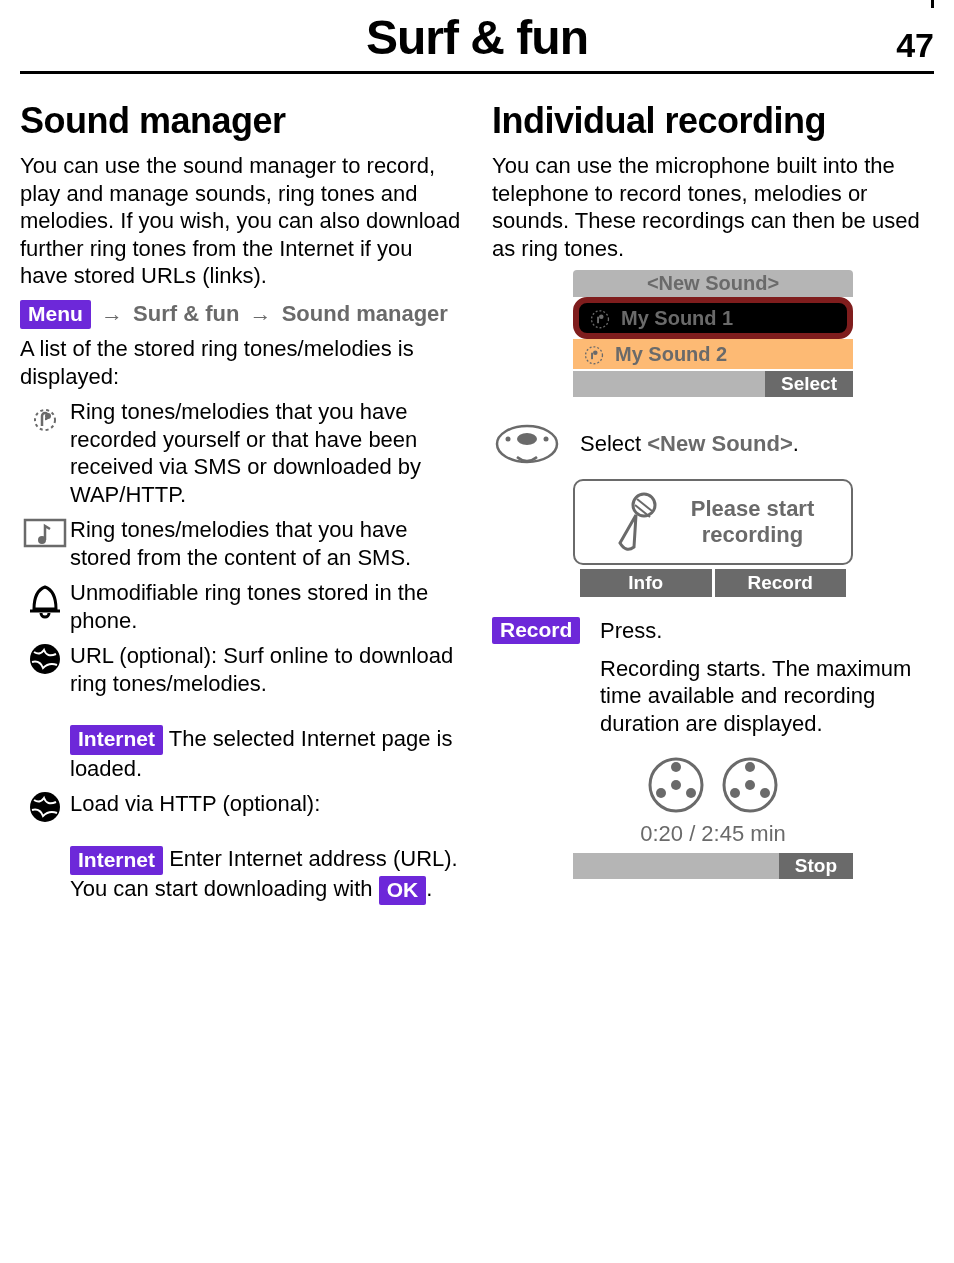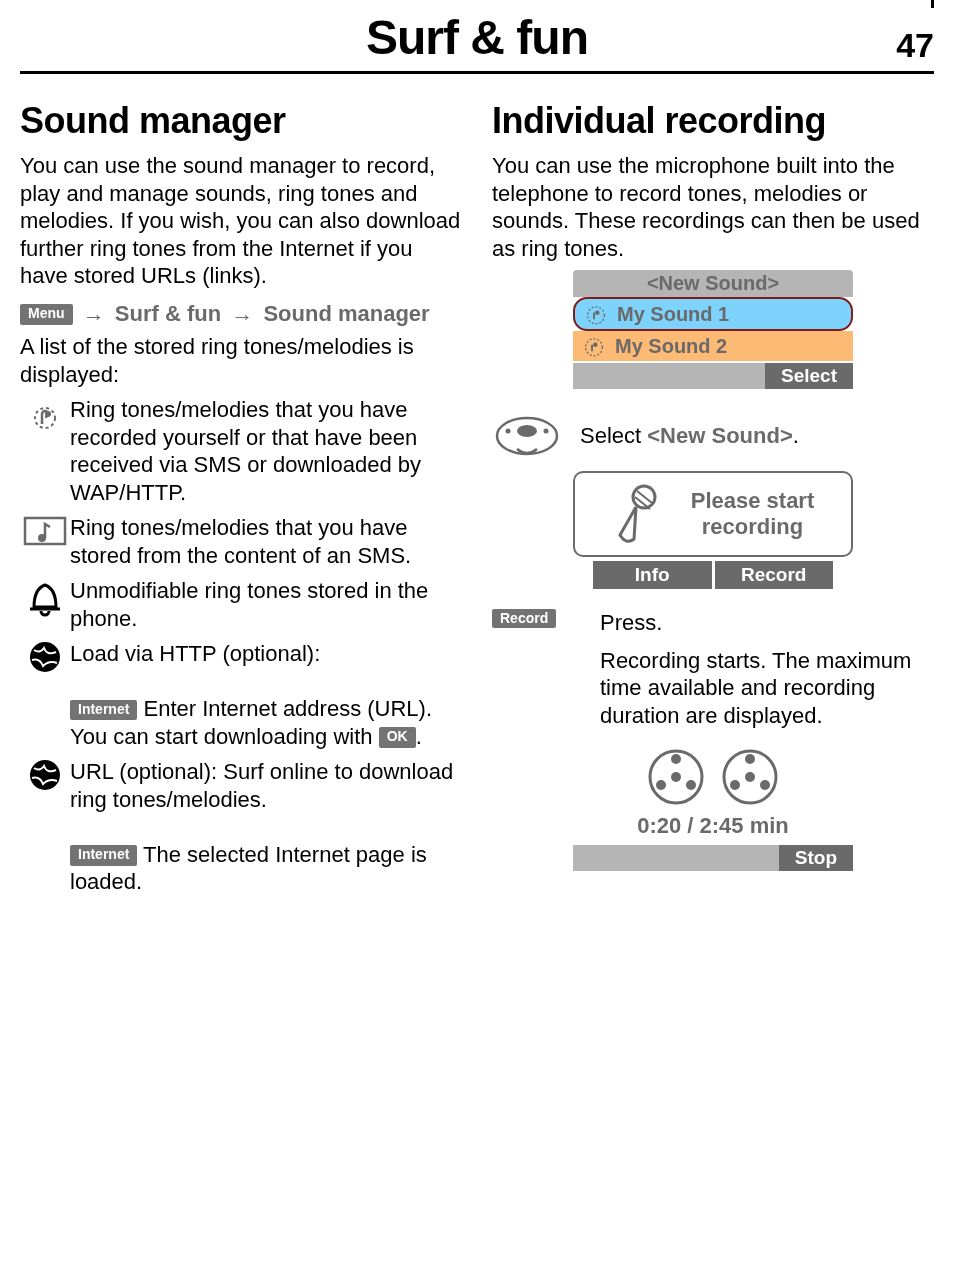--- a/index.html
+++ b/index.html
@@ -43,25 +43,25 @@
     font-size: 36px;
     font-weight: bold;
     margin: 10px 0 10px 0;
     font-stretch: condensed;
     letter-spacing: -0.5px;
   }
   p, .body-text { font-size: 22px; line-height: 1.25; margin: 6px 0; }
   .bold-path { font-size: 22px; font-weight: bold; color:#6a6a6a; }
   .badge {
     display: inline-block;
-    background: #737373;
+    background: #6d28d9;
     color: #fff;
     font-weight: bold;
     padding: 1px 8px 2px 8px;
-    font-size: 14px;
+    font-size: 21px;
     border-radius: 2px;
     vertical-align: middle;
   }
   .arrow { font-size: 22px; color:#6a6a6a; font-weight: bold; padding: 0 4px; }
   .icon-col-row { display: flex; margin: 8px 0; }
   .icon-cell { width: 50px; flex: 0 0 50px; display:flex; justify-content:center; }
   .text-cell { flex: 1; font-size: 22px; line-height: 1.25; }
   .grey { color:#6a6a6a; font-weight:bold; }
 
   
@@ -82,23 +82,23 @@
     display:flex;
     align-items:center;
     gap:8px;
     padding: 2px 8px;
     font-size:20px;
     font-weight:bold;
     color:#6a6a6a;
     background:#fdba74;
   }
   .phone-list-item.selected {
-    border: 2px solid #7f1d1d;
+    border: 6px solid #7f1d1d;
     border-radius: 14px;
-    background:#7dd3fc;
+    background:#000000;
   }
   .phone-softrow {
     display:flex;
     margin-top:2px;
   }
   .phone-softrow .spacer{ flex:1; background:#b5b5b5; height:26px;}
   .phone-soft-btn {
     background:#6a6a6a;
     color:#fff;
     font-weight:bold;
@@ -116,31 +116,31 @@
     margin: 12px auto 0 auto;
     border: 2px solid #6a6a6a;
     border-radius: 10px;
     padding: 10px;
     display:flex;
     gap:29px;
     align-items:center;
     justify-content:center;
   }
   .prompt-text { color:#6a6a6a; font-weight:bold; font-size:22px; text-align:center; line-height:1.2;}
-  .prompt-soft { width:240px; margin: 4px auto 0 auto; display:flex;}
+  .prompt-soft { width:266px; margin: 4px auto 0 auto; display:flex;}
   .prompt-soft div { flex:1; text-align:center; font-weight:bold; font-size:19px; color:#fff; background:#6a6a6a; padding:3px 0;}
   .prompt-soft div:first-child{ margin-right:3px;}
 
   .defrow { display:flex; gap:18px; margin:20px 0 6px 0;}
   .defrow .label { flex:0 0 90px;}
   .defrow .def { flex:1; font-size:22px; line-height:1.25;}
 
   .rec-screen{ width:280px; margin: 18px auto 0 auto; text-align:center;}
   .reels{ display:flex; gap:14px; justify-content:center; margin:6px 0;}
-  .rec-time{ color:#6a6a6a; font-weight:bold; font-size:22px; margin:6px 0;}
+  .rec-time{ color:#6a6a6a; font-weight:normal; font-size:22px; margin:6px 0;}
 
   svg { display:block; }
 </style>
 </head>
 <body>
 
 <div class="page">
   <div class="header">
     <span class="tick"></span>
     <span class="header-title">Surf &amp; fun</span>
@@ -197,38 +197,38 @@
       </div>
 
       <div class="icon-col-row">
         <div class="icon-cell">
           <svg width="34" height="34" viewBox="0 0 34 34">
             <circle cx="17" cy="17" r="15" fill="#000"></circle>
             <path d="M6 10 q6 4 10 -2 q3 8 12 4 M4 20 q8 -2 11 6 q6 -6 14 -3" fill="none" stroke="#fff" stroke-width="2"></path>
           </svg>
         </div>
         <div class="text-cell">
+          <span>URL (optional): Surf online to download ring tones/melodies.</span><br><br>
+          <span class="badge">Internet</span>
+          <span> </span><span>The selected Internet page is loaded.</span>
+        </div>
+      </div>
+
+      <div class="icon-col-row">
+        <div class="icon-cell">
+          <svg width="34" height="34" viewBox="0 0 34 34">
+            <circle cx="17" cy="17" r="15" fill="#000"></circle>
+            <path d="M6 10 q6 4 10 -2 q3 8 12 4 M4 20 q8 -2 11 6 q6 -6 14 -3" fill="none" stroke="#fff" stroke-width="2"></path>
+          </svg>
+        </div>
+        <div class="text-cell">
           <span>Load via HTTP (optional):</span><br><br>
           <span class="badge">Internet</span>
           <span> </span><span>Enter Internet address (URL). You can start downloading with</span>
           <span> </span><span class="badge">OK</span><span>.</span>
-        </div>
-      </div>
-
-      <div class="icon-col-row">
-        <div class="icon-cell">
-          <svg width="34" height="34" viewBox="0 0 34 34">
-            <circle cx="17" cy="17" r="15" fill="#000"></circle>
-            <path d="M6 10 q6 4 10 -2 q3 8 12 4 M4 20 q8 -2 11 6 q6 -6 14 -3" fill="none" stroke="#fff" stroke-width="2"></path>
-          </svg>
-        </div>
-        <div class="text-cell">
-          <span>URL (optional): Surf online to download ring tones/melodies.</span><br><br>
-          <span class="badge">Internet</span>
-          <span> </span><span>The selected Internet page is loaded.</span>
         </div>
       </div>
     </div>
 
     <div class="col">
       <h2>Individual recording</h2>
       <p class="body-text">You can use the microphone built into the telephone to record tones, melodies or sounds. These recordings can then be used as ring tones.</p>
 
       <div class="phone-list">
         <div class="phone-list-header">&lt;New Sound&gt;</div>

